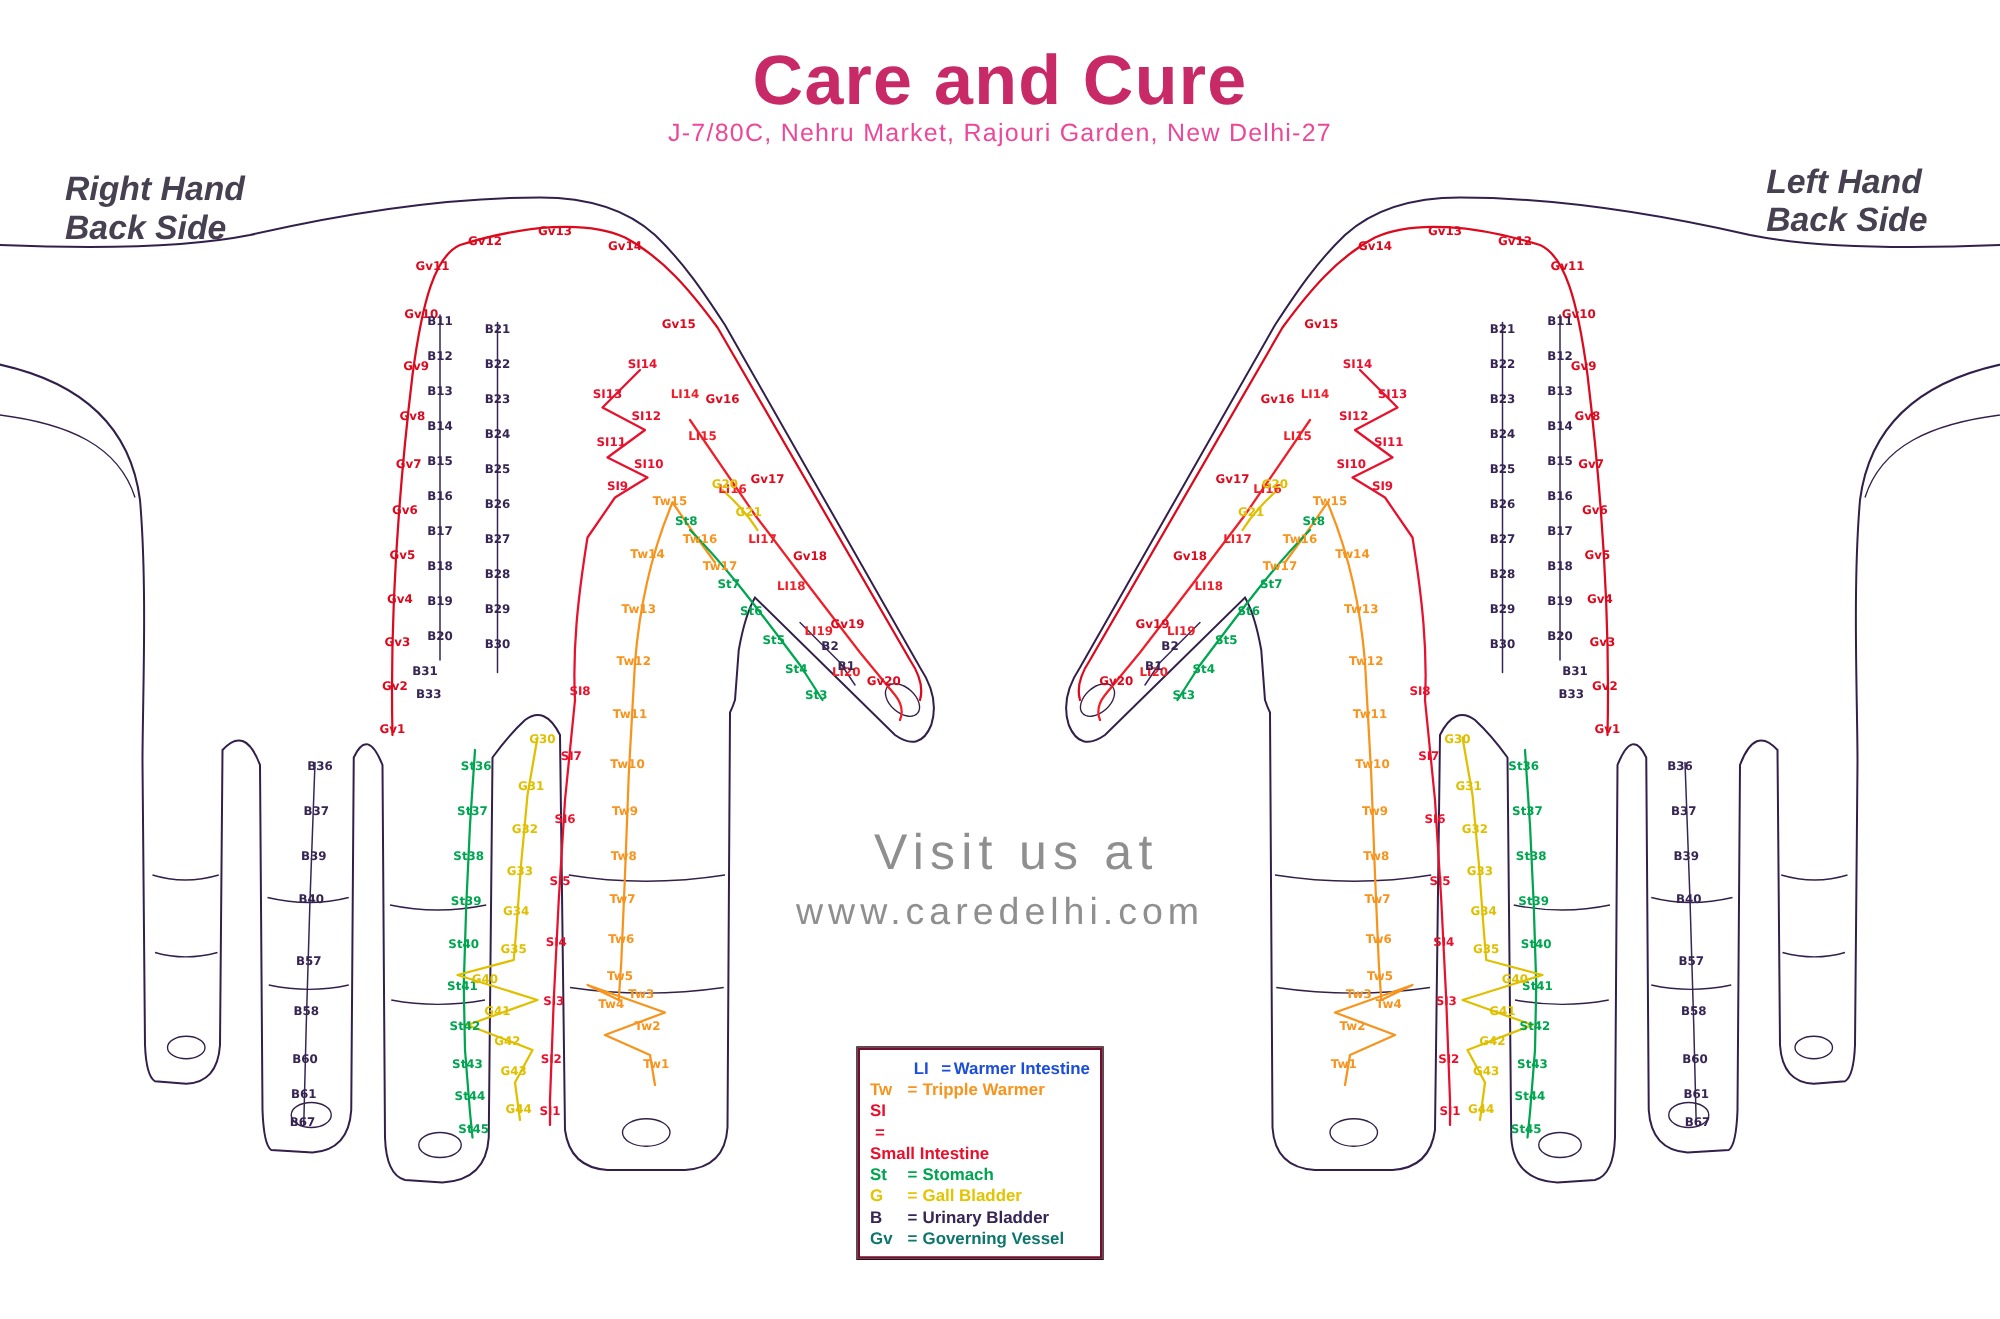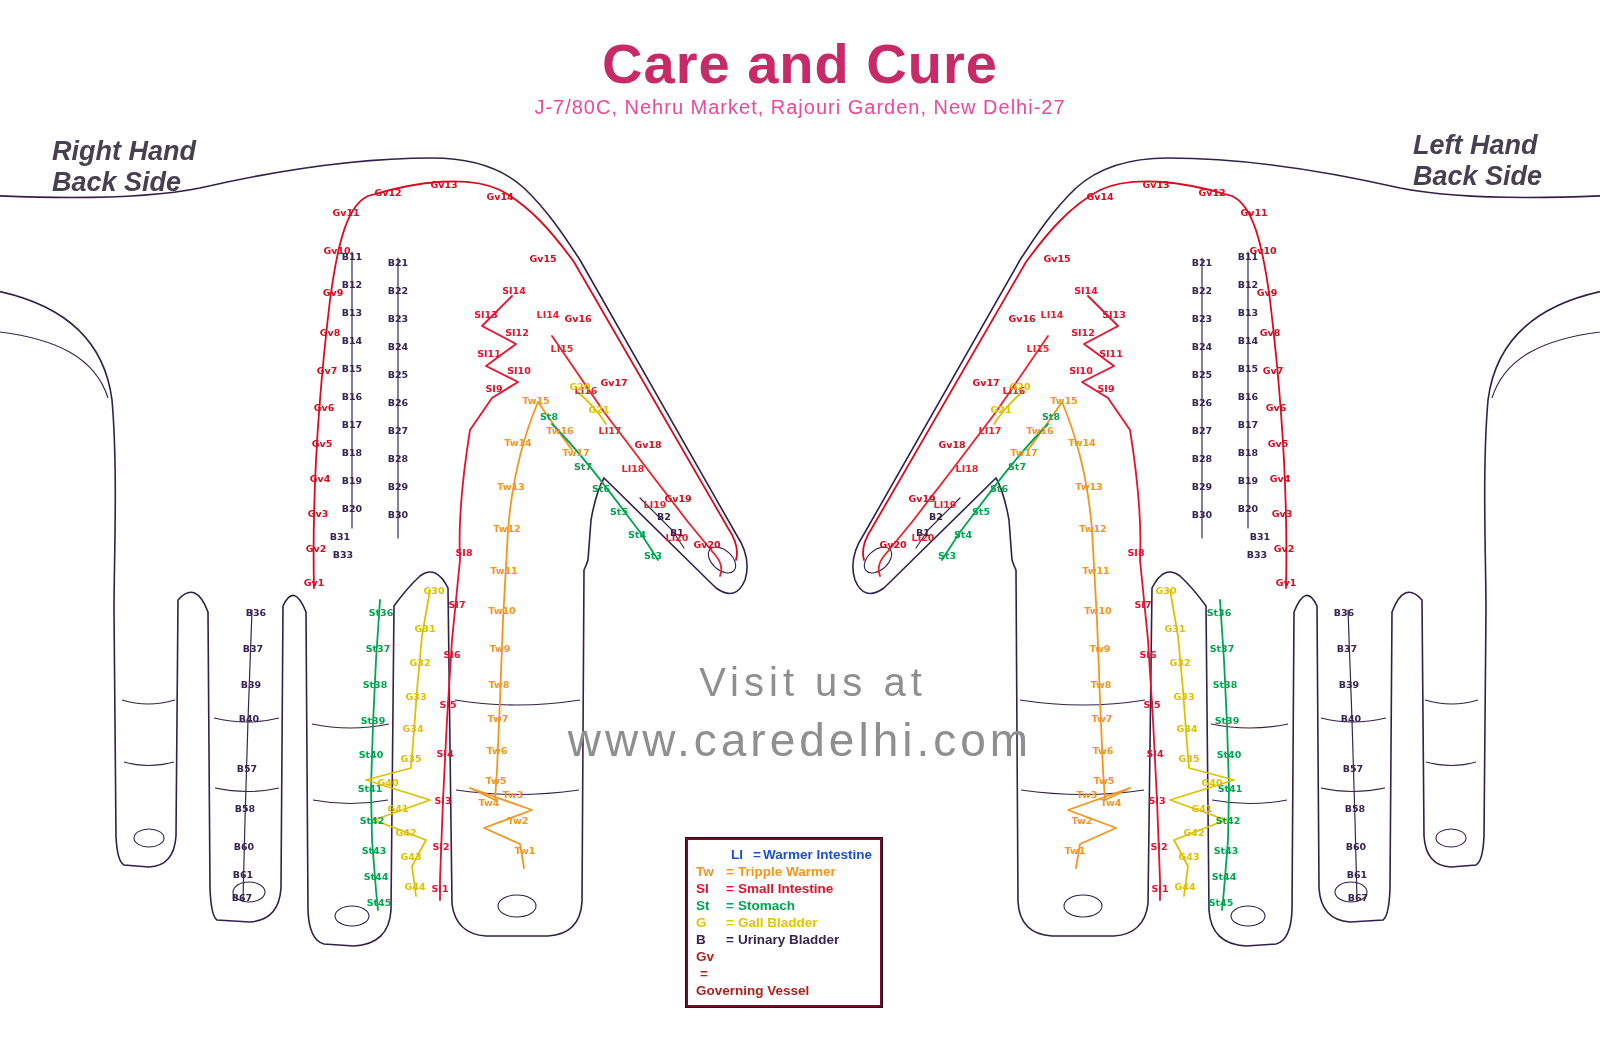--- a/index.html
+++ b/index.html
@@ -14,21 +14,21 @@
   .addr{font-size:20px;color:#ec4899;margin-top:4px;letter-spacing:1px;}
   .phone{font-size:20px;color:#9a8fa0;margin-top:4px;letter-spacing:1px;}
   .web{font-size:20px;color:#9a8fa0;margin-top:4px;letter-spacing:1px;}
 
   .corner{position:absolute;font-size:27px;font-weight:bold;color:#474051;line-height:1.15;z-index:5;font-style:italic;}
   .corner-left{left:52px;top:136px;}
   .corner-right{right:58px;top:130px;}
 
   .visit{position:absolute;top:660px;left:0;width:100%;text-align:center;color:#8f8f8f;z-index:6;pointer-events:none;}
   .visit-l1{font-size:40px;letter-spacing:5px;padding-left:26px;}
-  .visit-l2{font-size:46px;letter-spacing:4px;margin-top:8px;}
+  .visit-l2{font-size:30px;letter-spacing:4px;margin-top:8px;}
 
   .legend{
     position:absolute;left:686px;top:838px;width:176px;z-index:7;
     border:2px solid #70102c;outline:1px solid #2a0a14;
     padding:6px 8px;background:#ffffff;
   }
   .legend-row{display:flex;font-size:13.5px;font-weight:bold;line-height:17px;white-space:nowrap;}
   .legend-abbr{width:26px;}
   .legend-eq{width:16px;text-align:center;}
   .legend-name{flex:1;}
@@ -422,38 +422,38 @@
     <div class="legend-row" style="color: #1d4ed8; padding-left: 35px;">
       <span class="legend-abbr">LI</span>
       <span class="legend-eq">=</span>
       <span class="legend-name">Warmer Intestine</span>
     </div>
     <div class="legend-row" style="color: rgb(247, 148, 29);">
       <span class="legend-abbr">Tw</span>
       <span class="legend-eq">=</span>
       <span class="legend-name">Tripple Warmer</span>
     </div>
-    <div class="legend-row" style="color: rgb(232, 17, 45);">
+    <div class="legend-row" style="color: rgb(232, 17, 45); flex-direction: column;">
       <span class="legend-abbr">SI</span>
       <span class="legend-eq">=</span>
       <span class="legend-name">Small Intestine</span>
     </div>
     <div class="legend-row" style="color: rgb(0, 165, 80);">
       <span class="legend-abbr">St</span>
       <span class="legend-eq">=</span>
       <span class="legend-name">Stomach</span>
     </div>
     <div class="legend-row" style="color: rgb(227, 196, 0);">
       <span class="legend-abbr">G</span>
       <span class="legend-eq">=</span>
       <span class="legend-name">Gall Bladder</span>
     </div>
     <div class="legend-row" style="color: rgb(55, 37, 84);">
       <span class="legend-abbr">B</span>
       <span class="legend-eq">=</span>
       <span class="legend-name">Urinary Bladder</span>
     </div>
-    <div class="legend-row" style="color: #b91c1c; flex-direction: column;">
+    <div class="legend-row" style="color: #0f766e;">
       <span class="legend-abbr">Gv</span>
       <span class="legend-eq">=</span>
       <span class="legend-name">Governing Vessel</span>
     </div>
   </div>
 
 </body></html>

